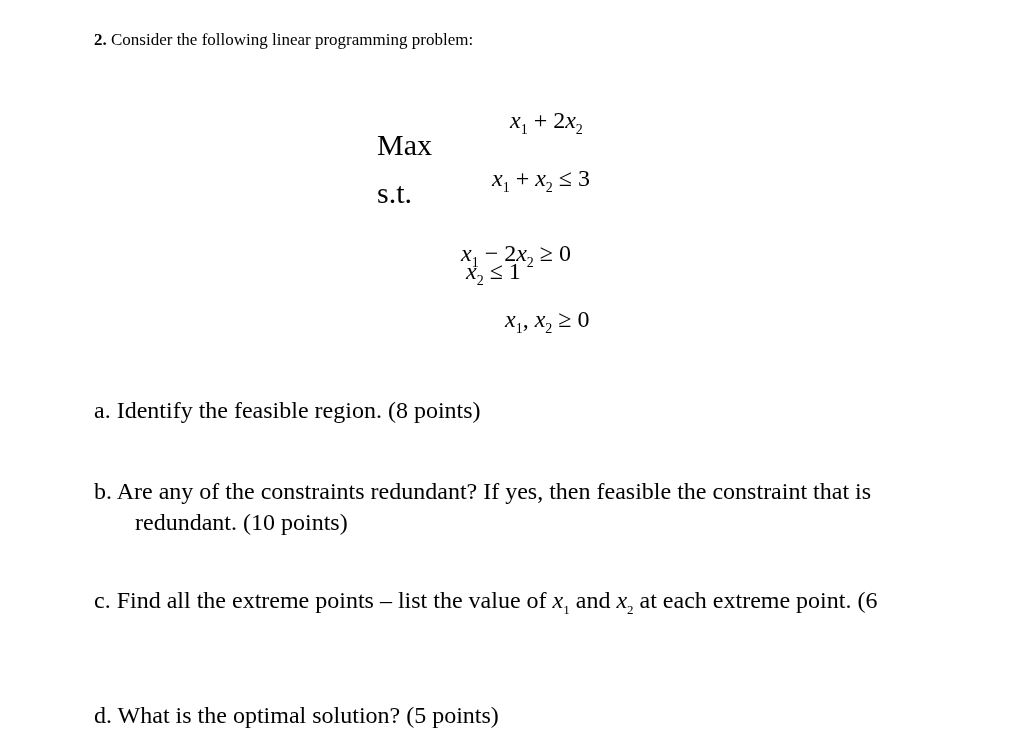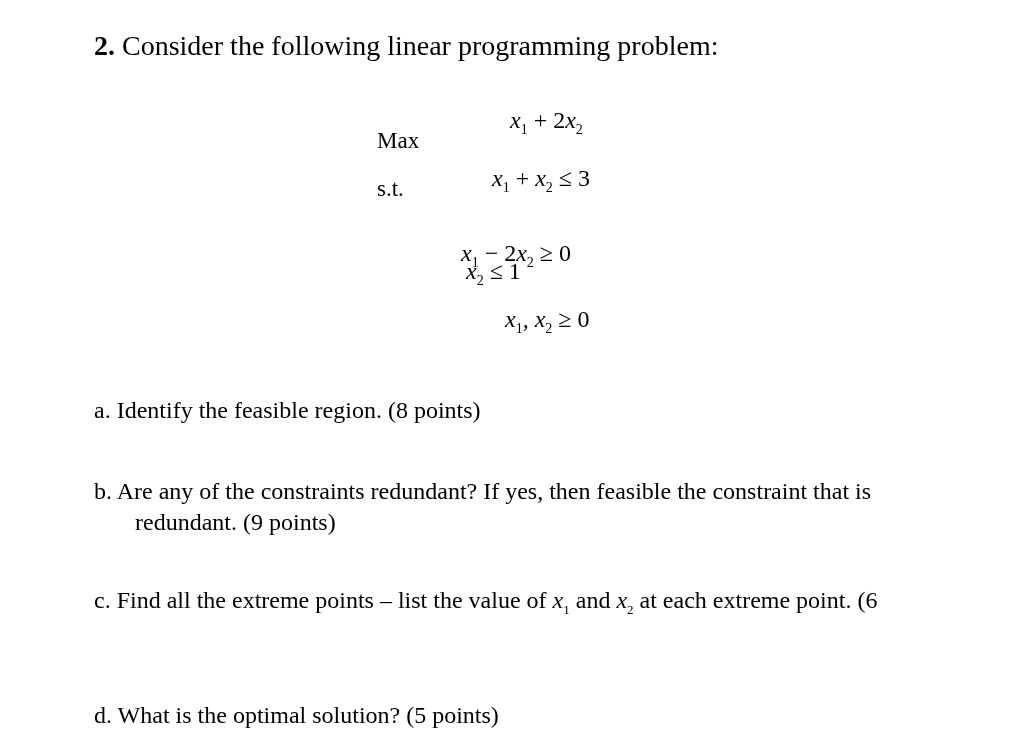--- a/index.html
+++ b/index.html
@@ -1,21 +1,21 @@
 <!DOCTYPE html>
 <html><head>
 <meta charset="utf-8">
 <style>
   html, body { margin:0; padding:0; background:#ffffff; }
   body { width:1024px; height:747px; position:relative; overflow:hidden;
          font-family:"Liberation Serif", "DejaVu Serif", serif; color:#000; }
   .abs { position:absolute; white-space:nowrap; }
-  .title { left:94px; top:30px; font-size:28px; }
+  .title { left:94px; top:30px; font-size:17px; }
   .title b { font-weight:bold; }
-  .label { font-size:23px; }
+  .label { font-size:30px; }
   .math { font-size:24px; }
   .math i { font-style:italic; }
   .math sub { font-size:14px; vertical-align:-6px; font-style:normal; }
   .q { font-size:24px; left:94px; }
   .q .cont { display:block; padding-left:41px; }
   .q i { font-style:italic; }
   .q sub { font-size:13px; vertical-align:-6px; }
 </style>
 </head>
 <body>
@@ -45,21 +45,21 @@
 </div>
 
 <div class="abs q" style="top:397px;">
   <span>a.</span>
   <span>Identify the feasible region. (8 points)</span>
 </div>
 
 <div class="abs q" style="top:476px; line-height:31px;">
   <span>b.</span>
   <span>Are any of the constraints redundant?  If yes, then feasible the constraint that is</span>
-  <span class="cont">redundant. (9 points)</span>
+  <span class="cont">redundant. (10 points)</span>
 </div>
 
 <div class="abs q" style="top:584px; line-height:32px;">
   <span>c.</span>
   <span>Find all the extreme points – list the value of </span><i>x</i><sub>1</sub><span> and </span><i>x</i><sub>2</sub><span> at each extreme point. (6</span>
 </div>
 
 <div class="abs q" style="top:702px;">
   <span>d.</span>
   <span>What is the optimal solution? (5 points)</span>

